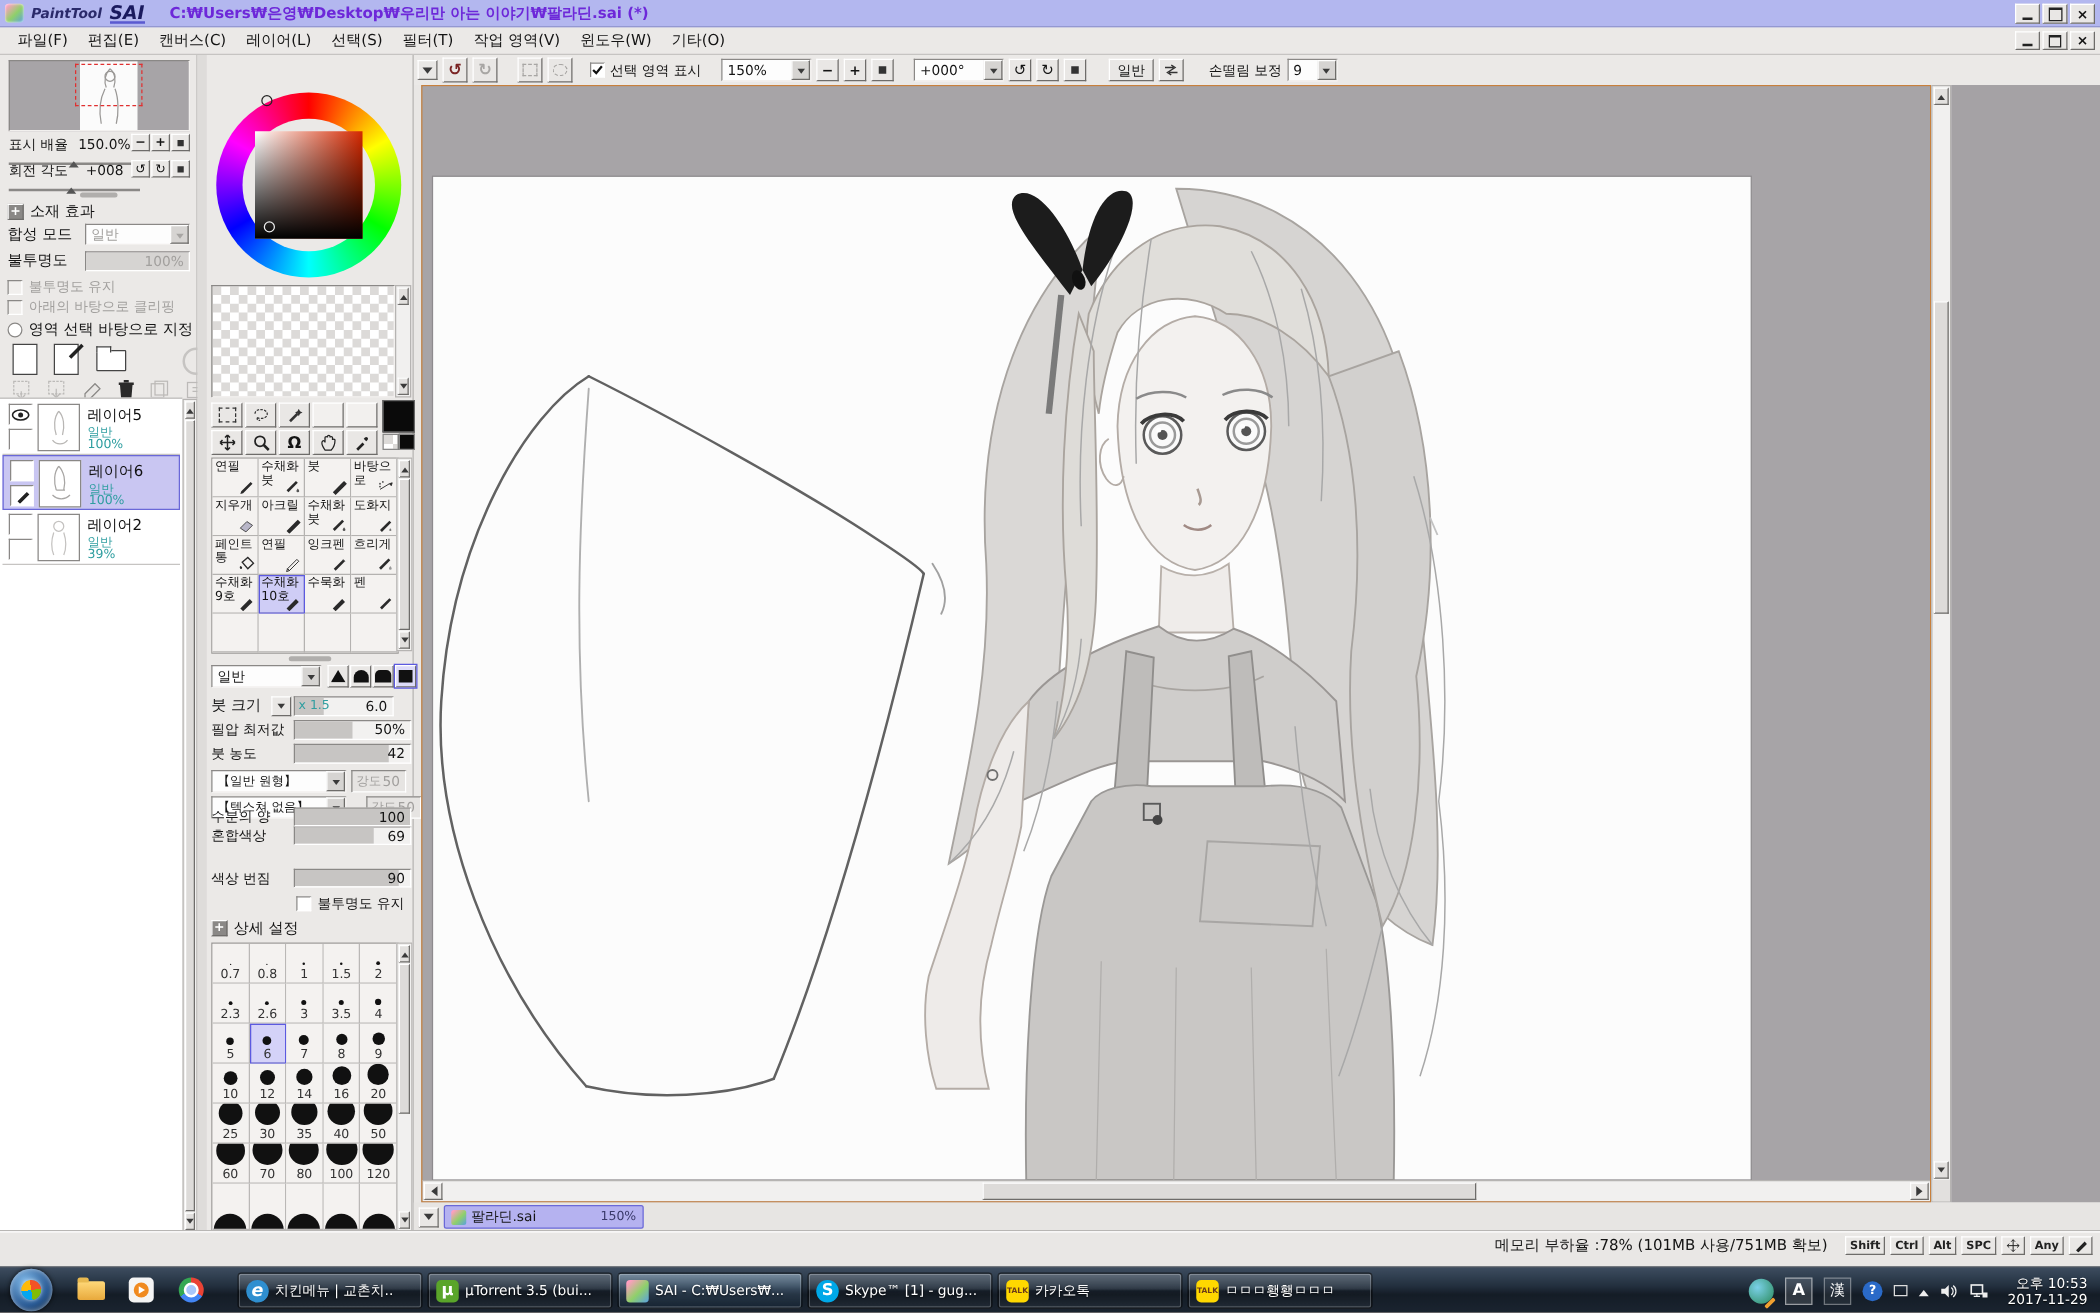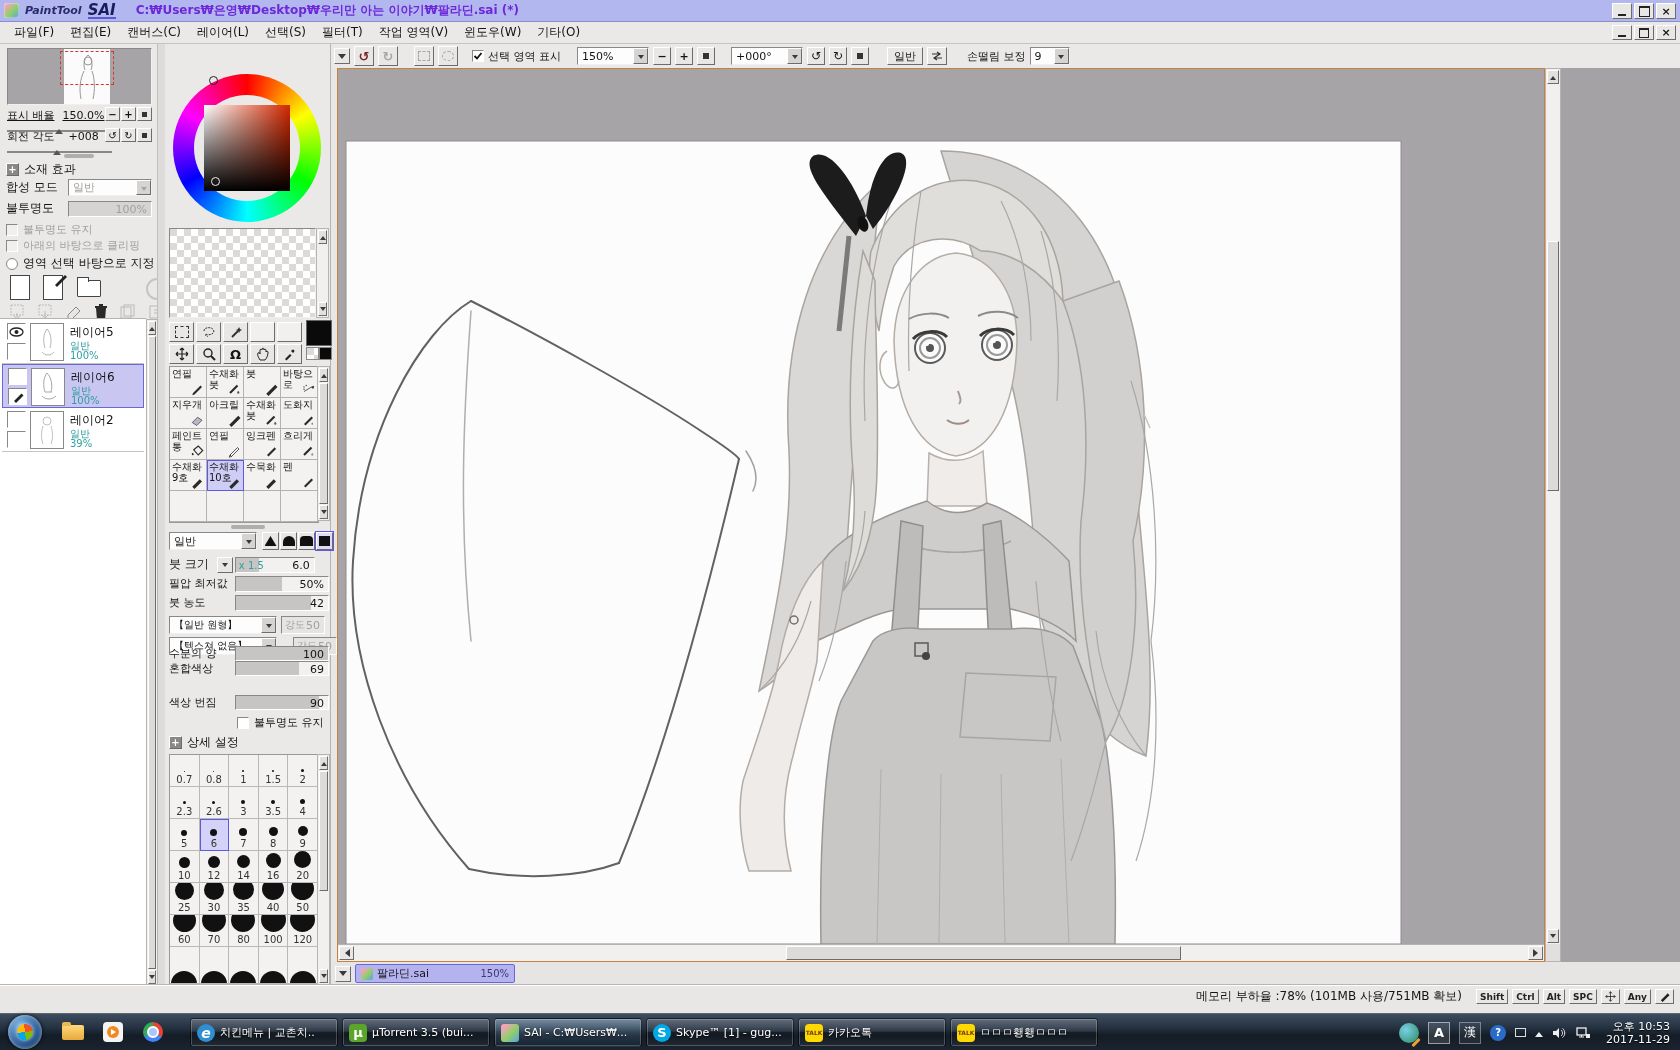--- a/index.html
+++ b/index.html
@@ -172,21 +172,21 @@
 
     <div class="abs sunk" style="left:7px;top:4px;width:145px;height:57px;background:#a7a4a7;overflow:hidden;">
       <div class="abs" style="left:56px;top:0;width:46px;height:55px;background:#fbfbfb;"></div>
       <svg class="abs" style="left:56px;top:0;" width="46" height="55" viewBox="0 0 46 55">
         <path d="M24 6 C20 10 19 16 21 21 M24 6 C28 9 29 16 27 21 M20 22 C16 30 15 40 17 50 M28 22 C31 30 31 42 29 50" stroke="#9a9896" stroke-width="1" fill="none"></path>
         <circle cx="24" cy="12" r="4" fill="none" stroke="#9a9896" stroke-width="1"></circle>
       </svg>
       <div class="abs" style="left:52px;top:2px;width:52px;height:32px;border:1px dashed #e03030;"></div>
     </div>
 
-    <div class="abs flex" style="left:7px;top:63px;width:145px;height:17px;text-decoration:underline;">
+    <div class="abs flex" style="left:7px;top:63px;width:145px;height:17px;">
       <span class="lbl" style="font-size:11px;">표시 배율</span>
       <span style="margin-left:8px;font-size:11px;">150.0%</span>
       <div class="abs flex" style="right:0;top:0;gap:1px;">
         <div class="btn" style="width:15px;height:14px;font-weight:bold;font-size:10px;">−</div>
         <div class="btn" style="width:15px;height:14px;font-weight:bold;font-size:10px;">+</div>
         <div class="btn" style="width:15px;height:14px;">
             <div style="width:5px;height:5px;background:#333;"></div>
           </div>
       </div>
     </div>

